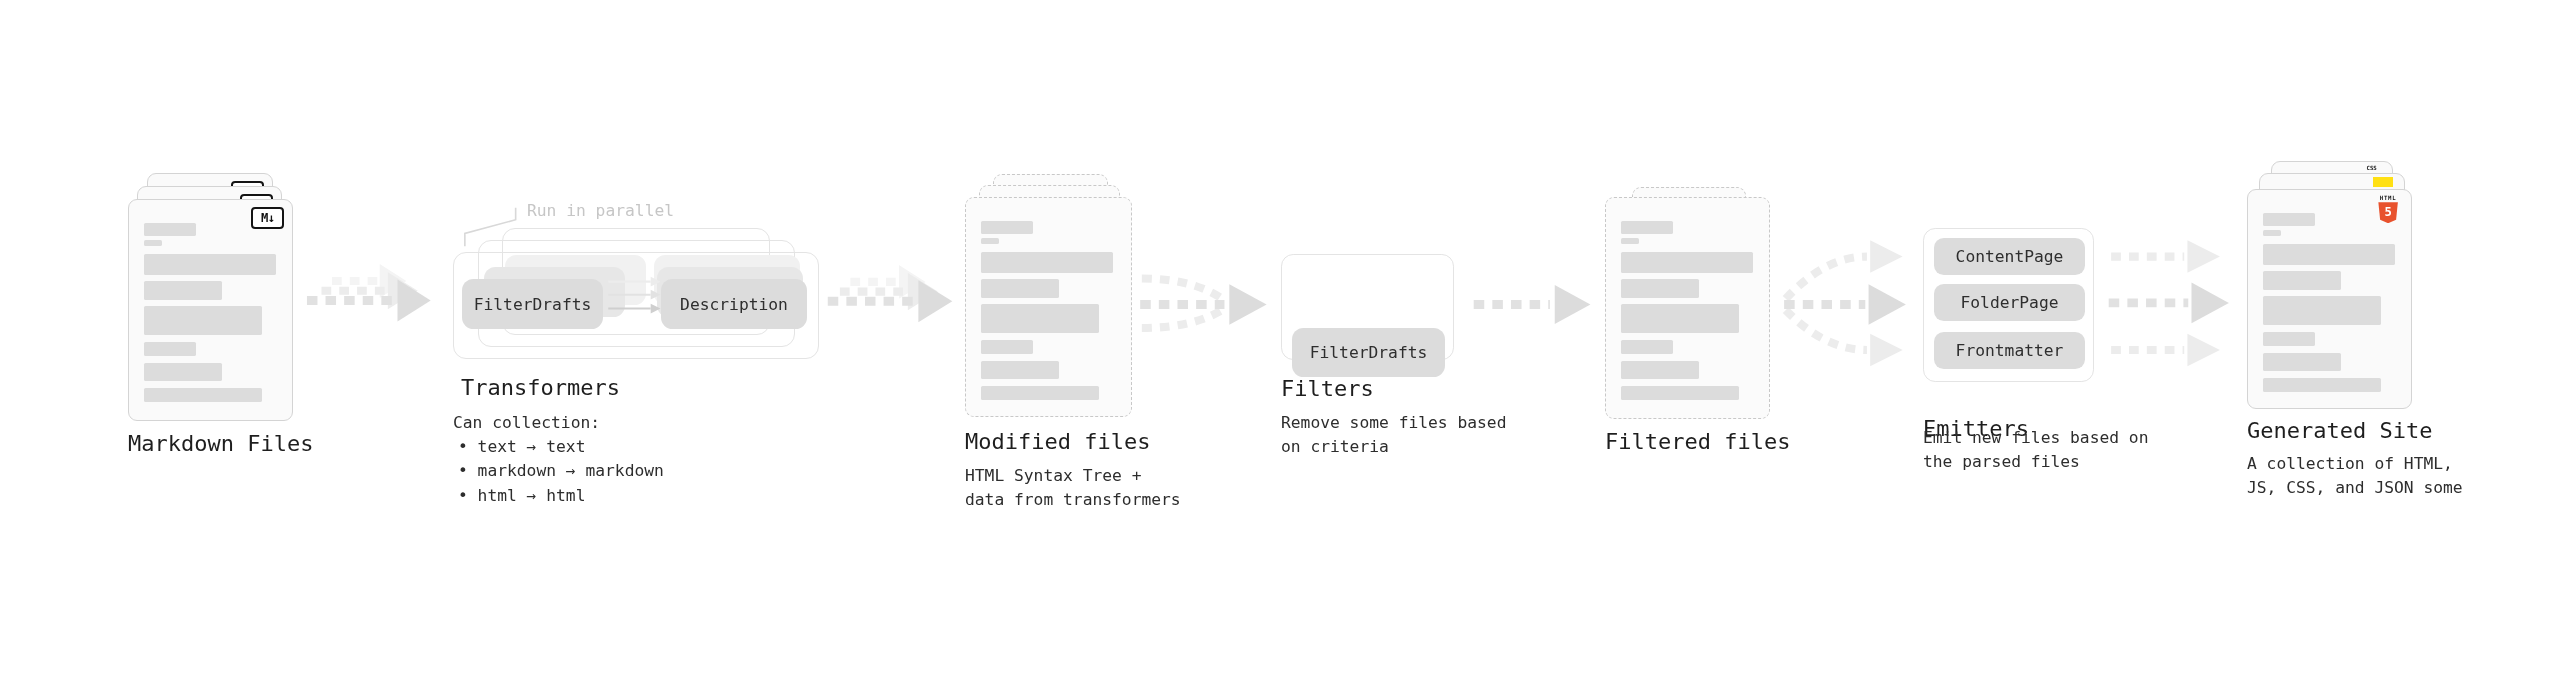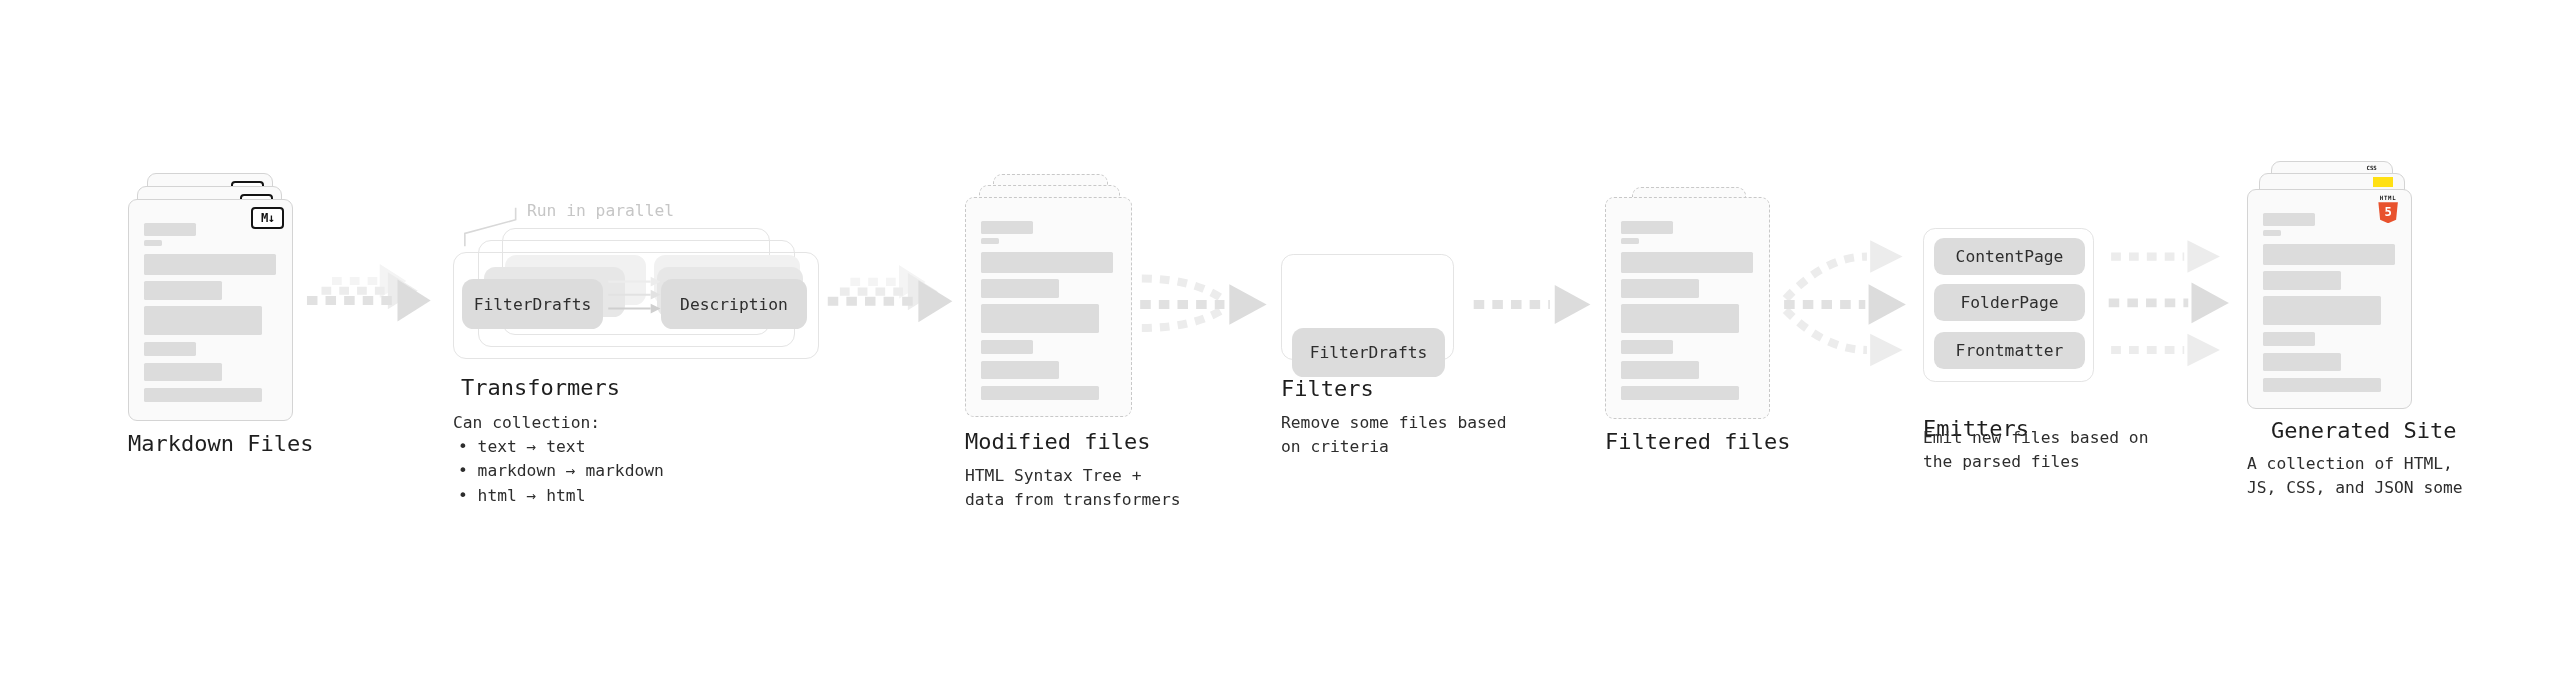--- a/index.html
+++ b/index.html
@@ -242,16 +242,16 @@
     <div class="bar b1"></div>
       <div class="bar b2"></div>
       <div class="bar b3"></div>
       <div class="bar b4"></div>
     <div class="bar b5"></div>
       <div class="bar b6"></div>
       <div class="bar b7"></div>
       <div class="bar b8"></div>
   </div>
 </div>
-<div class="title" style="left:2247px;top:418px;margin-left:24px;">Generated Site</div>
+<div class="title" style="left:2247px;top:418px;">Generated Site</div>
 <div class="desc" style="left:2247px;top:452px;">A collection of HTML,
 JS, CSS, and JSON some</div>
 
 
 </body></html>

